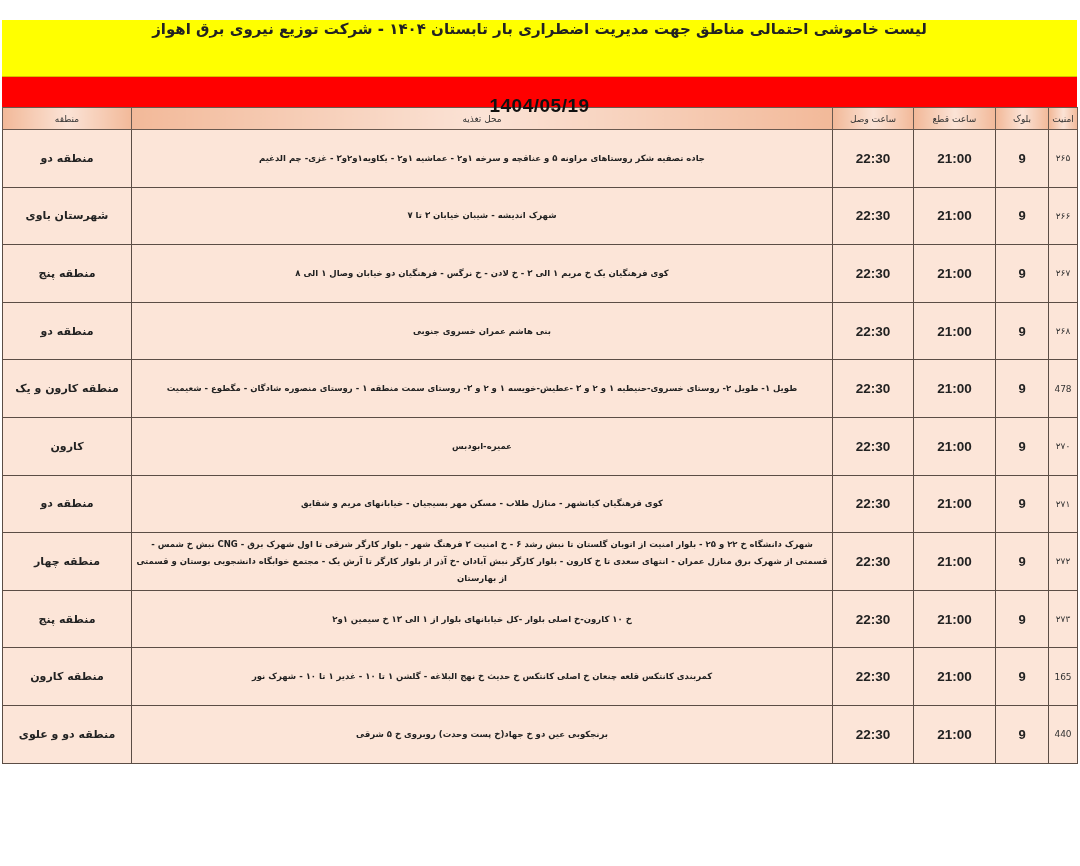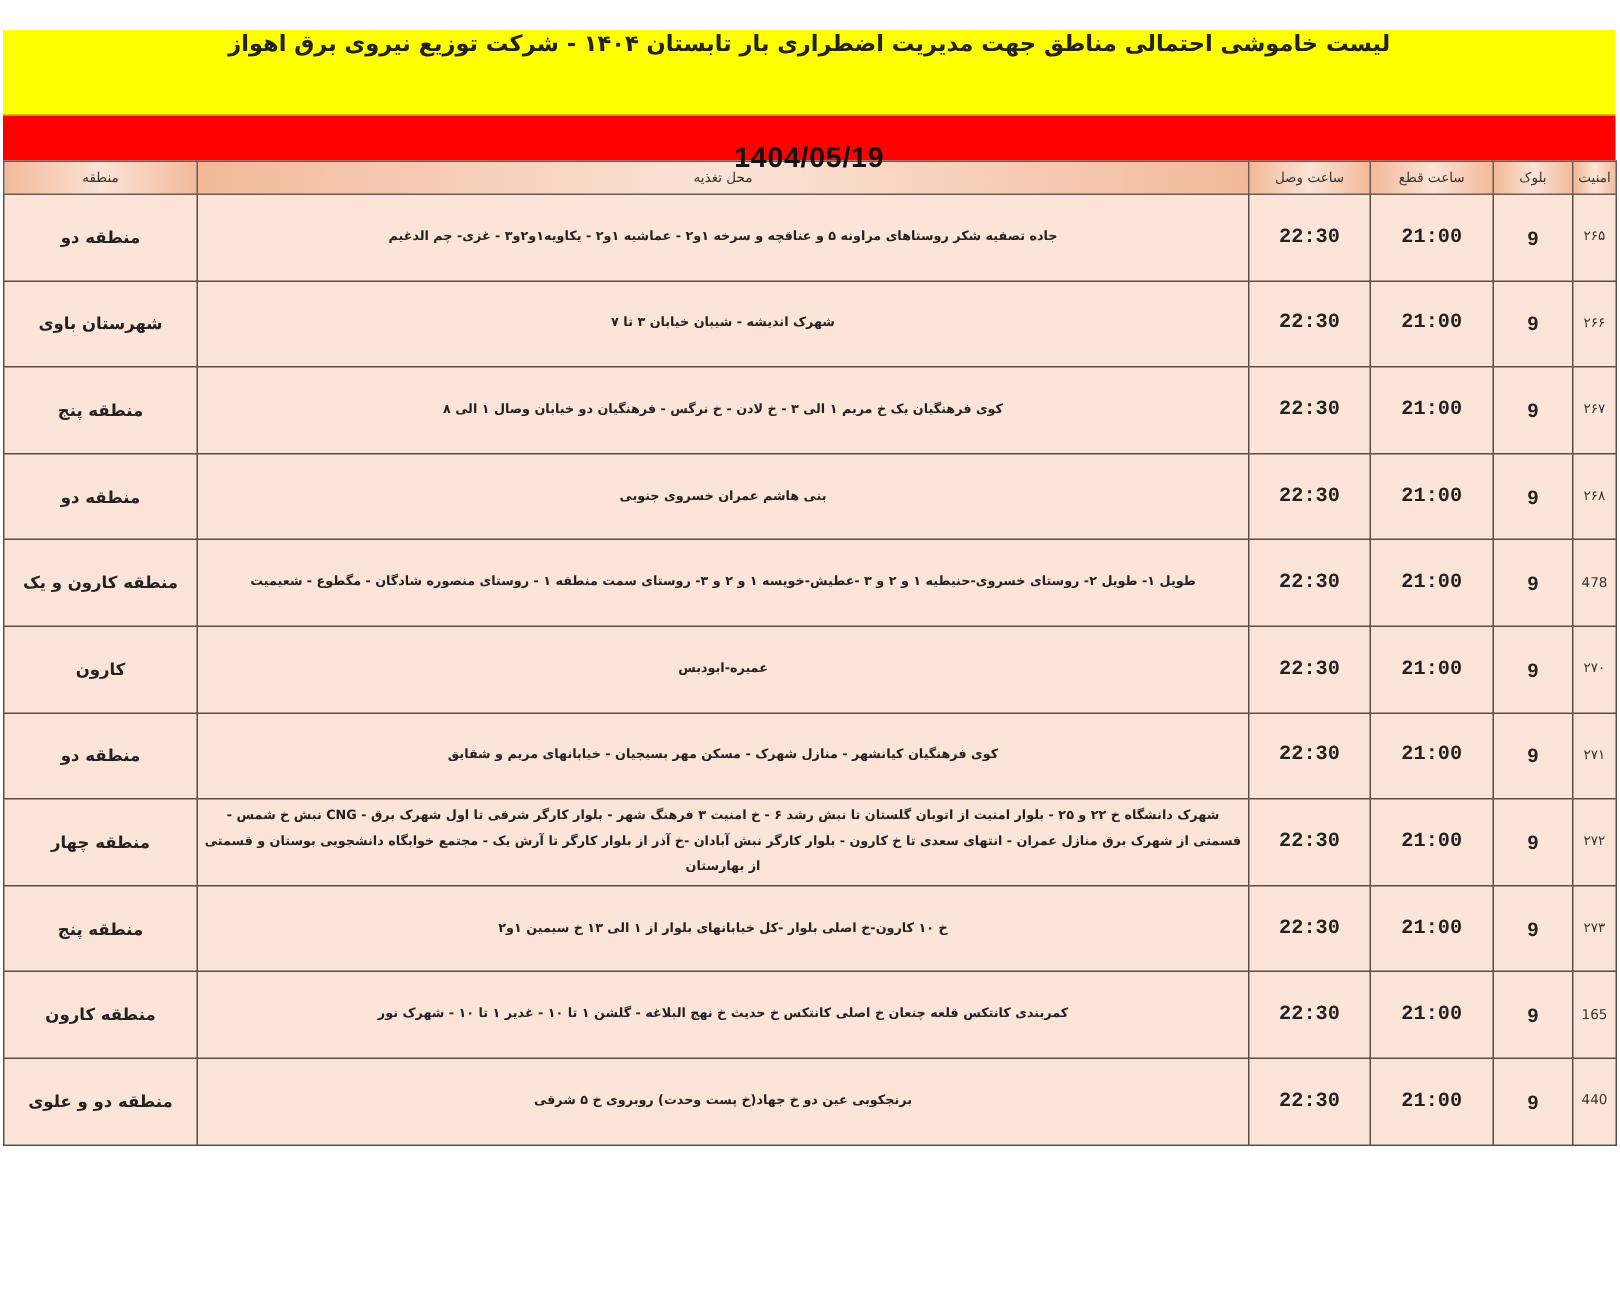--- a/index.html
+++ b/index.html
@@ -10,21 +10,21 @@
                border-bottom:1px solid #d8c000; }
   .title-bar span { font-size:15px; font-weight:bold; color:#222; direction:rtl; }
   .date-bar { height:30px; background:#ff0000; display:flex; align-items:center; justify-content:center; }
   .date-bar span { font-size:19px; font-weight:bold; color:#111; font-family:"Liberation Sans", sans-serif; letter-spacing:0.5px;margin-top:28px; }
   table { border-collapse:collapse; width:1075px; table-layout:fixed; direction:ltr; }
   th { height:21px; font-size:9px; font-weight:normal; color:#333; border:1px solid #6b5a50;
        background:linear-gradient(to right, #f2b999 0%, #fbe3d6 50%, #f2b999 100%); padding:0; direction:rtl; }
   td { height:56.6px; border:1px solid #5b4d45; background:#fce5d8; text-align:center; vertical-align:middle; padding:0 3px; }
   td.region { font-size:11px; font-weight:bold; color:#222; direction:rtl;margin-left:12px; }
   td.loc { font-size:8.5px; font-weight:bold; color:#222; direction:rtl; line-height:17px; }
-  td.time { font-size:13.5px; font-weight:bold; color:#222; font-family:Liberation Mono, monospace; }
+  td.time { font-size:13.5px; font-weight:bold; color:#222; font-family:Liberation Sans, sans-serif; }
   td.block { font-size:13px; font-weight:bold; color:#222; font-family:"Liberation Sans", sans-serif; }
   td.num { font-size:9px; color:#333; }
 </style>
 </head>
 <body>
 
 <div class="sheet">
   <div class="title-bar">
     <span>لیست خاموشی احتمالی مناطق جهت مدیریت اضطراری بار تابستان ۱۴۰۴ - شرکت توزیع نیروی برق اهواز</span>
   </div>
@@ -94,21 +94,21 @@
         <tr>
           <td class="region">کارون</td>
           <td class="loc">عمیره-ابودبس</td>
           <td class="time">22:30</td>
           <td class="time">21:00</td>
           <td class="block">9</td>
           <td class="num">۲۷۰</td>
         </tr>
         <tr>
           <td class="region">منطقه دو</td>
-          <td class="loc">کوی فرهنگیان کیانشهر - منازل شهرک - مسکن مهر بسیجیان - خیابانهای مریم و شقایق</td>
+          <td class="loc">کوی فرهنگیان کیانشهر - منازل طلاب - مسکن مهر بسیجیان - خیابانهای مریم و شقایق</td>
           <td class="time">22:30</td>
           <td class="time">21:00</td>
           <td class="block">9</td>
           <td class="num">۲۷۱</td>
         </tr>
         <tr>
           <td class="region">منطقه چهار</td>
           <td class="loc">شهرک دانشگاه خ ۲۲ و ۲۵ - بلوار امنیت از اتوبان گلستان تا نبش رشد ۶ - خ امنیت ۳ فرهنگ شهر - بلوار کارگر شرقی تا اول شهرک برق - CNG نبش خ شمس - قسمتی از شهرک برق منازل عمران - انتهای سعدی تا خ کارون - بلوار کارگر نبش آبادان -خ آذر از بلوار کارگر تا آرش یک - مجتمع خوابگاه دانشجویی بوستان و قسمتی از بهارستان</td>
           <td class="time">22:30</td>
           <td class="time">21:00</td>

